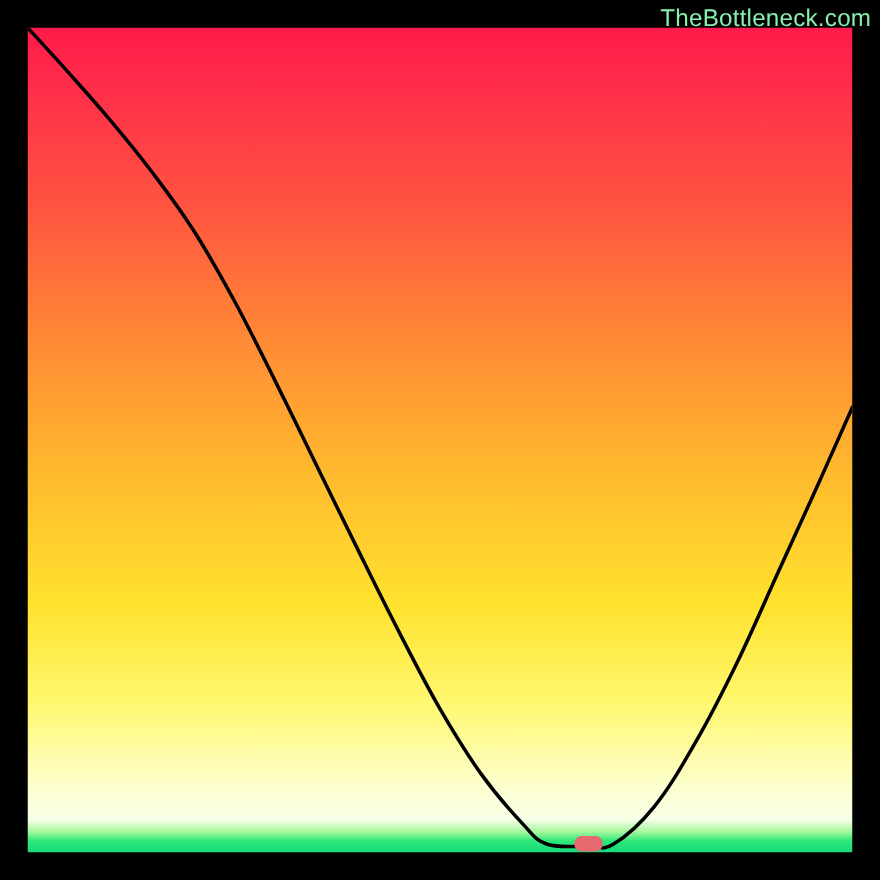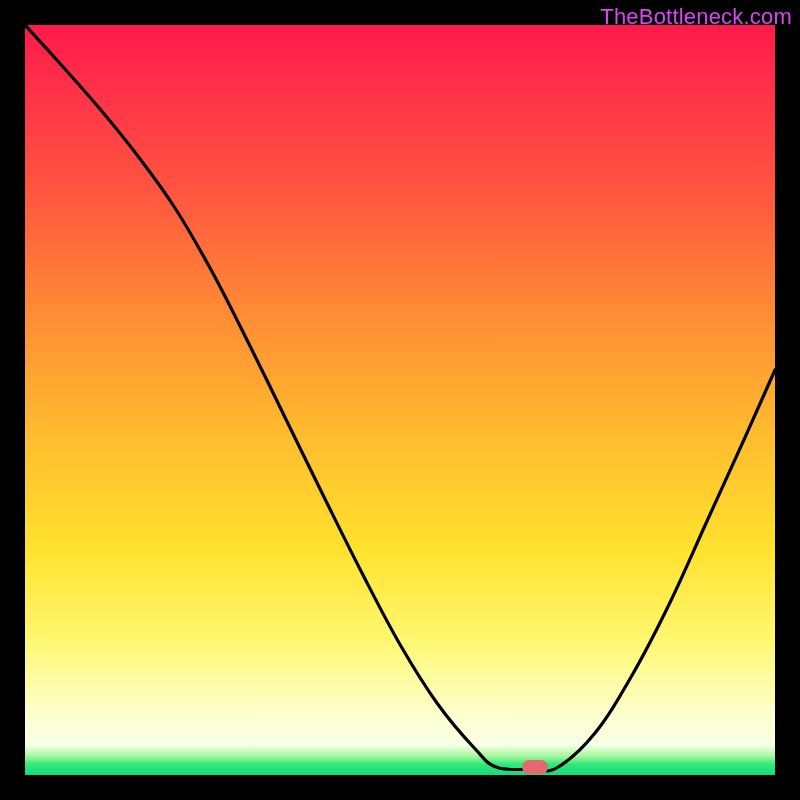--- a/index.html
+++ b/index.html
@@ -14,21 +14,21 @@
   .frame {
     position: relative;
     width: 800px;
     height: 800px;
     background: #000;
   }
   .watermark {
     position: absolute;
     top: 4px;
     right: 8px;
-    color: #d946ef;
+    color: #86efac;
     font-size: 22px;
     font-weight: 500;
     letter-spacing: 0.2px;
     z-index: 20;
   }
   .plot {
     position: absolute;
     left: 25px;
     top: 25px;
     width: 750px;

